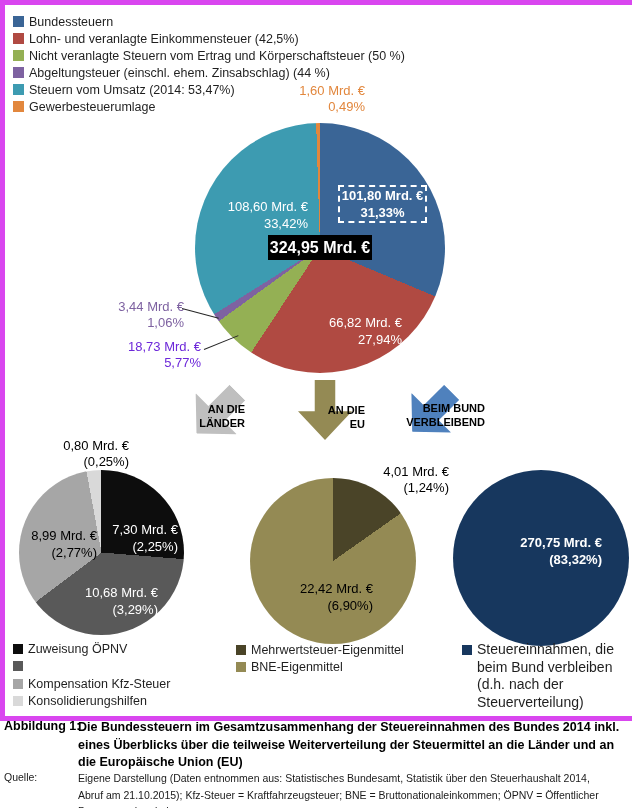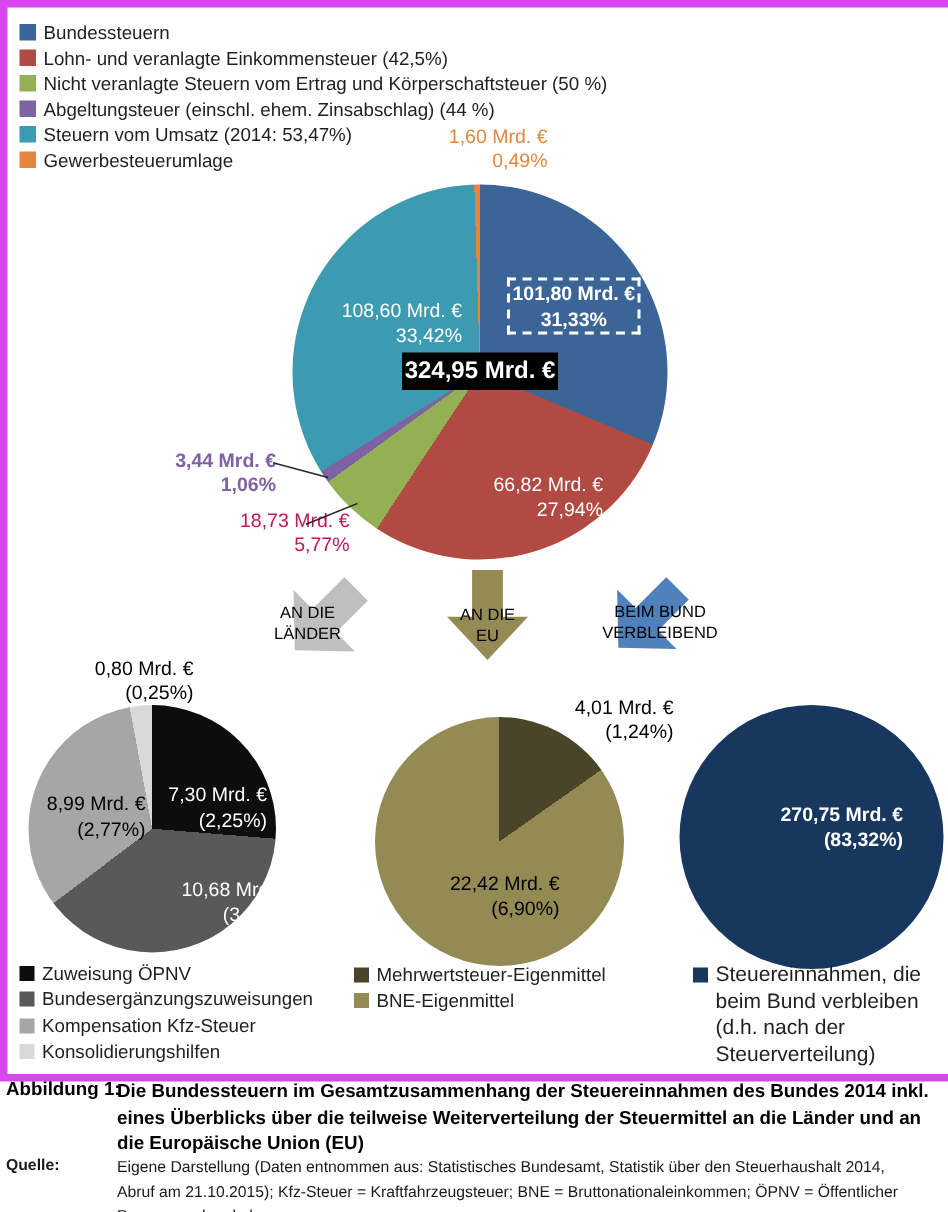--- a/index.html
+++ b/index.html
@@ -15,42 +15,42 @@
   
   .pie{border-radius:50%;}
   .pie-big{left:190px;top:118px;width:250px;height:250px;}
   .pie-laender{left:14px;top:465px;width:165px;height:165px;}
   .pie-eu{left:245px;top:473px;width:166px;height:166px;}
   .pie-bund{left:448px;top:465px;width:176px;height:176px;}
   .plabel{text-align:right;font-size:13px;line-height:17px;}
   .white{color:#fff;}
   .orange-txt{color:#E2873D;}
   .purple-txt{color:#7E62A1;}
-  .green-txt{color:#be185d;margin-left:32px;}
+  .green-txt{color:#6d28d9;}
   .totalbox{left:263px;top:230px;width:104px;height:25px;background:#000;color:#fff;
     font-weight:bold;font-size:16px;display:flex;align-items:center;justify-content:center;}
   .dashbox{left:333px;top:180px;width:85px;height:34px;border:2px dashed #fff;color:#fff;
     font-weight:bold;font-size:13px;line-height:17px;display:flex;flex-direction:column;
     align-items:center;justify-content:center;}
   .conn{height:0;border-top:1.5px solid #262626;transform-origin:left center;}
   
   .arrow{clip-path:polygon(31% 0%,69% 0%,69% 52%,100% 52%,50% 100%,0% 52%,31% 52%);}
   .arrow-rot{transform:rotate(45deg);}
-  .arrow-label{font-size:11px;font-weight:normal;color:#000;line-height:13.5px;text-align:center;}
+  .arrow-label{font-size:11px;font-weight:bold;color:#000;line-height:13.5px;text-align:right;}
   
   .legend-bl{left:8px;top:635px;}
   .legend-bm{left:231px;top:636px;}
   .legend-br{left:457px;top:636px;width:158px;font-size:14px;line-height:17.5px;color:#1f1f1f;}
   .lrow2{display:flex;align-items:center;height:17.5px;font-size:12.5px;color:#1f1f1f;white-space:nowrap;}
   .hang{text-indent:-15px;padding-left:15px;}
   .hang .sqi{display:inline-block;width:10px;height:10px;margin-right:5px;position:relative;top:1px;}
   
   .cap-label{left:4px;top:719px;font-size:12.5px;font-weight:bold;color:#000;}
   .cap-title{left:78px;top:719px;width:545px;font-size:12.5px;font-weight:bold;color:#000;line-height:17.5px;}
-  .src-label{left:4px;top:771px;font-size:10.5px;color:#1a1a1a;font-weight:bold;}
+  .src-label{left:4px;top:771px;font-size:10.5px;color:#1a1a1a;}
   .src-text{left:78px;top:770px;width:528px;font-size:10.5px;color:#1a1a1a;line-height:16.5px;}
 </style>
 </head>
 <body>
 
 <div class="canvas">
   <div class="panel">
 
     <div class="abs legend-top">
       <div class="lrow">
@@ -92,21 +92,21 @@
     </div>
     <div class="abs plabel white" style="left:297px;top:309px;width:100px;">
       <div>66,82 Mrd. €</div>
       <div>27,94%</div>
     </div>
     <div class="abs dashbox">
       <div>101,80 Mrd. €</div>
       <div>31,33%</div>
     </div>
     <div class="abs totalbox">324,95 Mrd. €</div>
-    <div class="abs plabel purple-txt" style="left:103px;top:294px;width:76px;line-height:16px;font-weight:bold;">
+    <div class="abs plabel purple-txt" style="left:103px;top:294px;width:76px;line-height:16px;">
       <div>3,44 Mrd. €</div>
       <div>1,06%</div>
     </div>
     <div class="abs plabel green-txt" style="left:120px;top:334px;width:76px;line-height:16px;">
       <div>18,73 Mrd. €</div>
       <div>5,77%</div>
     </div>
     <div class="abs conn" style="left:177px;top:303px;width:38px;transform:rotate(15deg);"></div>
     <div class="abs conn" style="left:199px;top:344px;width:37px;transform:rotate(-22deg);"></div>
 
@@ -128,21 +128,21 @@
 
     <div class="abs pie pie-laender" style="background: conic-gradient(rgb(13, 13, 13) 0deg, rgb(13, 13, 13) 94.6262deg, rgb(89, 89, 89) 94.6262deg, rgb(89, 89, 89) 232.991deg, rgb(166, 166, 166) 232.991deg, rgb(166, 166, 166) 349.486deg, rgb(217, 217, 217) 349.486deg, rgb(217, 217, 217) 360deg);"></div>
     <div class="abs plabel" style="left:44px;top:433px;width:80px;line-height:16px;color:#000;">
       <div>0,80 Mrd. €</div>
       <div>(0,25%)</div>
     </div>
     <div class="abs plabel white" style="left:93px;top:516px;width:80px;">
       <div>7,30 Mrd. €</div>
       <div>(2,25%)</div>
     </div>
-    <div class="abs plabel white" style="left:73px;top:579px;width:80px;margin-left:36px;">
+    <div class="abs plabel white" style="left:73px;top:579px;width:80px;">
       <div>10,68 Mrd. €</div>
       <div>(3,29%)</div>
     </div>
     <div class="abs plabel" style="left:12px;top:522px;width:80px;color:#000;">
       <div>8,99 Mrd. €</div>
       <div>(2,77%)</div>
     </div>
 
     <div class="abs pie pie-eu" style="background: conic-gradient(rgb(74, 68, 40) 0deg, rgb(74, 68, 40) 54.8403deg, rgb(148, 138, 84) 54.8403deg, rgb(148, 138, 84) 360deg);"></div>
     <div class="abs plabel" style="left:344px;top:459px;width:100px;line-height:16px;color:#000;">
@@ -160,21 +160,20 @@
       <div>(83,32%)</div>
     </div>
 
     <div class="abs legend-bl">
       <div class="lrow2">
         <span class="sq10" style="background-color: rgb(13, 13, 13);"></span>
         <span>Zuweisung ÖPNV</span>
       </div>
       <div class="lrow2">
         <span class="sq10" style="background-color: rgb(89, 89, 89);"></span>
-        <span>Bundesergänzungszuweisungen</span>
       </div>
       <div class="lrow2">
         <span class="sq10" style="background-color: rgb(166, 166, 166);"></span>
         <span>Kompensation Kfz-Steuer</span>
       </div>
       <div class="lrow2">
         <span class="sq10" style="background-color: rgb(217, 217, 217);"></span>
         <span>Konsolidierungshilfen</span>
       </div>
     </div>

